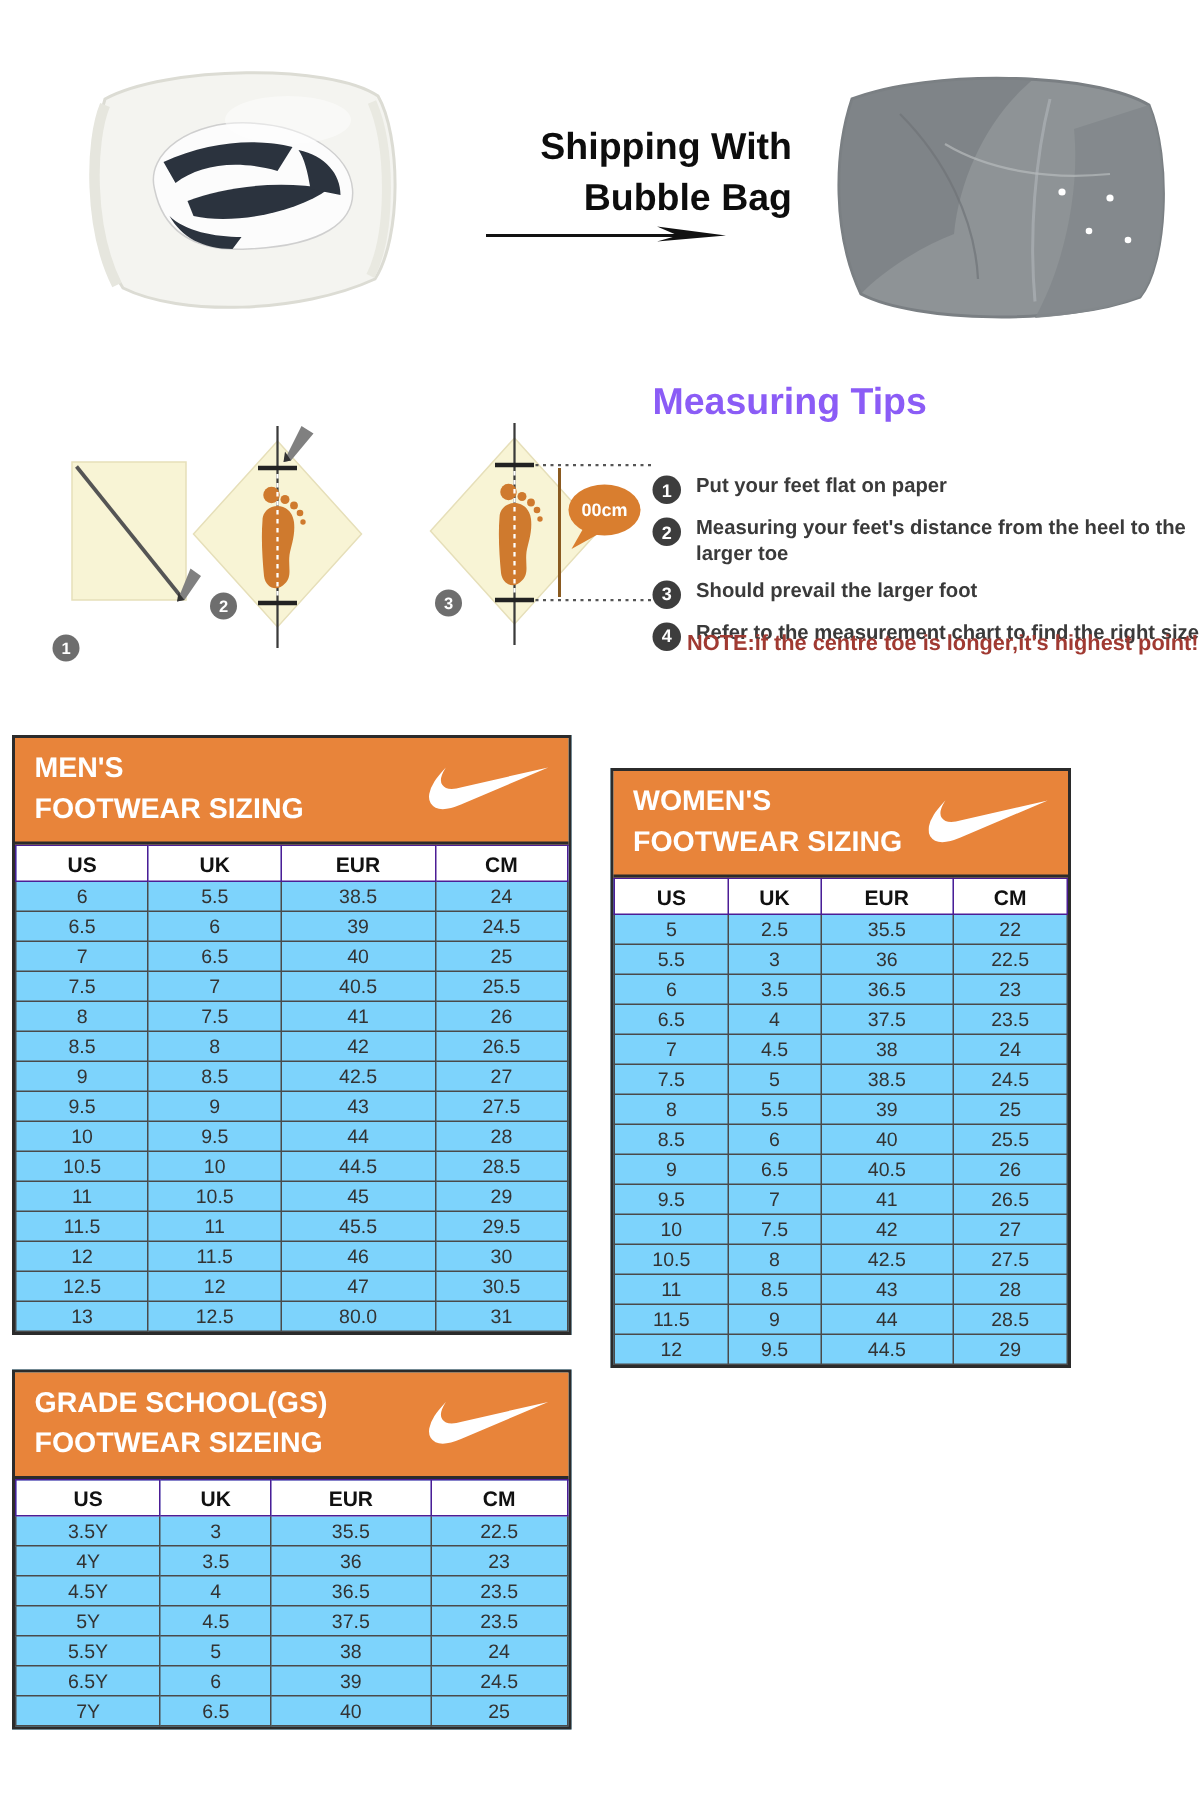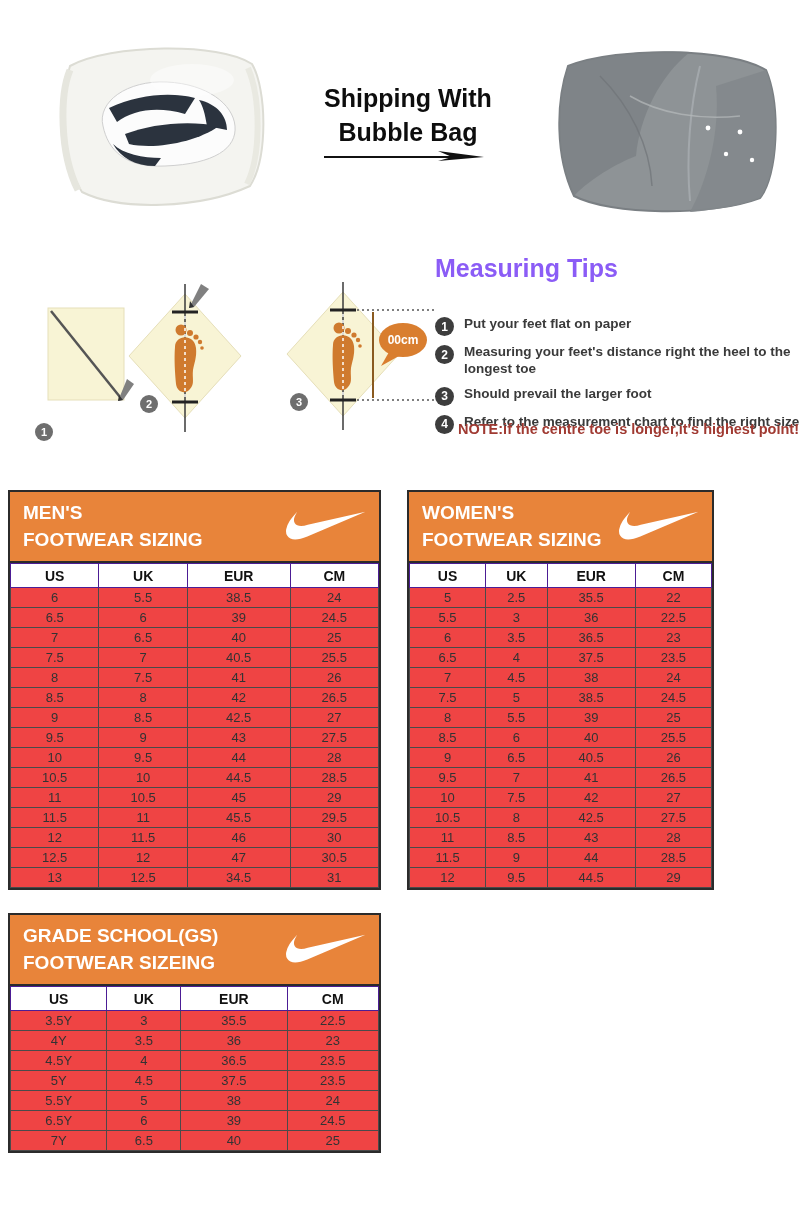--- a/index.html
+++ b/index.html
@@ -6,40 +6,40 @@
     --banner-orange:#E8843A; --subtitle-brown:#AE6A3C; --note-red:#A03A32;
     --footprint-orange:#CF7A2E; --paper-yellow:#F8F4D5; --bubble-orange:#D97E2F;
   }
   *{box-sizing:border-box;margin:0;padding:0}
   body{background:#fff;font-family:"Liberation Sans",sans-serif}
   .page{position:relative;width:800px;height:1209px;background:#fff;overflow:hidden}
 
   
   .ship-left{position:absolute;left:40px;top:28px}
   .ship-right{position:absolute;left:540px;top:36px}
-  .ship-text{position:absolute;left:288px;top:82px;width:240px;text-align:center;
+  .ship-text{position:absolute;left:288px;top:82px;width:240px;text-align:right;
              font-size:25px;font-weight:bold;color:#0d0d0d;line-height:1.35}
   .ship-arrow{position:absolute;left:322px;top:148px}
 
   
   .mt-title{position:absolute;left:435px;top:254px;font-size:25px;font-weight:bold;color:#8b5cf6}
   .mt-sub{position:absolute;left:436px;top:292px;font-size:15px;font-weight:bold;color:var(--subtitle-brown)}
   .mt-steps{position:absolute;left:435px;top:316px;width:365px;display:flex;flex-direction:column;gap:8px}
   .step{display:flex;gap:10px;align-items:flex-start}
   .step-num{flex:0 0 19px;height:19px;border-radius:50%;background:#3d3d3d;color:#fff;
             font-size:12px;font-weight:bold;display:flex;align-items:center;justify-content:center;margin-top:1px}
   .step-text{font-size:13.5px;font-weight:bold;color:#3a3a3a;line-height:1.25}
   .mt-note{position:absolute;left:458px;top:421px;font-size:14.5px;font-weight:bold;color:var(--note-red)}
   .diagram{position:absolute}
   .d1{left:30px;top:300px}.d2{left:115px;top:282px}.d3{left:265px;top:282px}
 
   
-  .size-table{position:absolute;border:2px solid #2b2b2b;background:#ef4444}
+  .size-table{position:absolute;border:2px solid #2b2b2b;background:#7dd3fc}
   .t-mens{left:8px;top:490px;width:373px}
-  .t-womens{left:407px;top:490px;width:307px}
+  .t-womens{left:407px;top:512px;width:307px}
   .t-gs{left:8px;top:913px;width:373px}
   .banner{background:var(--banner-orange);color:#fff;font-weight:bold;font-size:19px;
           line-height:1.4;padding:8px 0 8px 13px;position:relative;border-bottom:2px solid #2b2b2b}
   .banner .swoosh{position:absolute;right:13px;top:15px;width:80px}
   .size-table table{border-collapse:collapse;width:100%}
   .size-table th{font-size:14px;font-weight:bold;color:#111;height:24px;border:1px solid #4c1d95;background:#fff}
   .size-table td{font-size:13px;text-align:center;color:#333;height:20px;border:1px solid #4a4a4a}
 </style>
 </head>
 <body>
@@ -138,21 +138,21 @@
 
   <div class="mt-title">Measuring Tips</div>
 
   <div class="mt-steps">
     <div class="step">
       <span class="step-num">1</span>
       <span class="step-text">Put your feet flat on paper</span>
     </div>
     <div class="step">
       <span class="step-num">2</span>
-      <span class="step-text">Measuring your feet's distance right the heel to the longest toe</span>
+      <span class="step-text">Measuring your feet's distance from the heel to the larger toe</span>
     </div>
     <div class="step">
       <span class="step-num">3</span>
       <span class="step-text">Should prevail the larger foot</span>
     </div>
     <div class="step">
       <span class="step-num">4</span>
       <span class="step-text">Refer to the measurement chart to find the right size</span>
     </div>
   </div>
@@ -257,21 +257,21 @@
           </tr>
           <tr>
             <td>12.5</td>
             <td>12</td>
             <td>47</td>
             <td>30.5</td>
           </tr>
           <tr>
             <td>13</td>
             <td>12.5</td>
-            <td>34.5</td>
+            <td>80.0</td>
             <td>31</td>
           </tr>
         </tbody>
     </table>
   </div>
 
   <div class="size-table t-womens">
     <div class="banner">
       <div>WOMEN'S</div>
       <div>FOOTWEAR SIZING</div>

